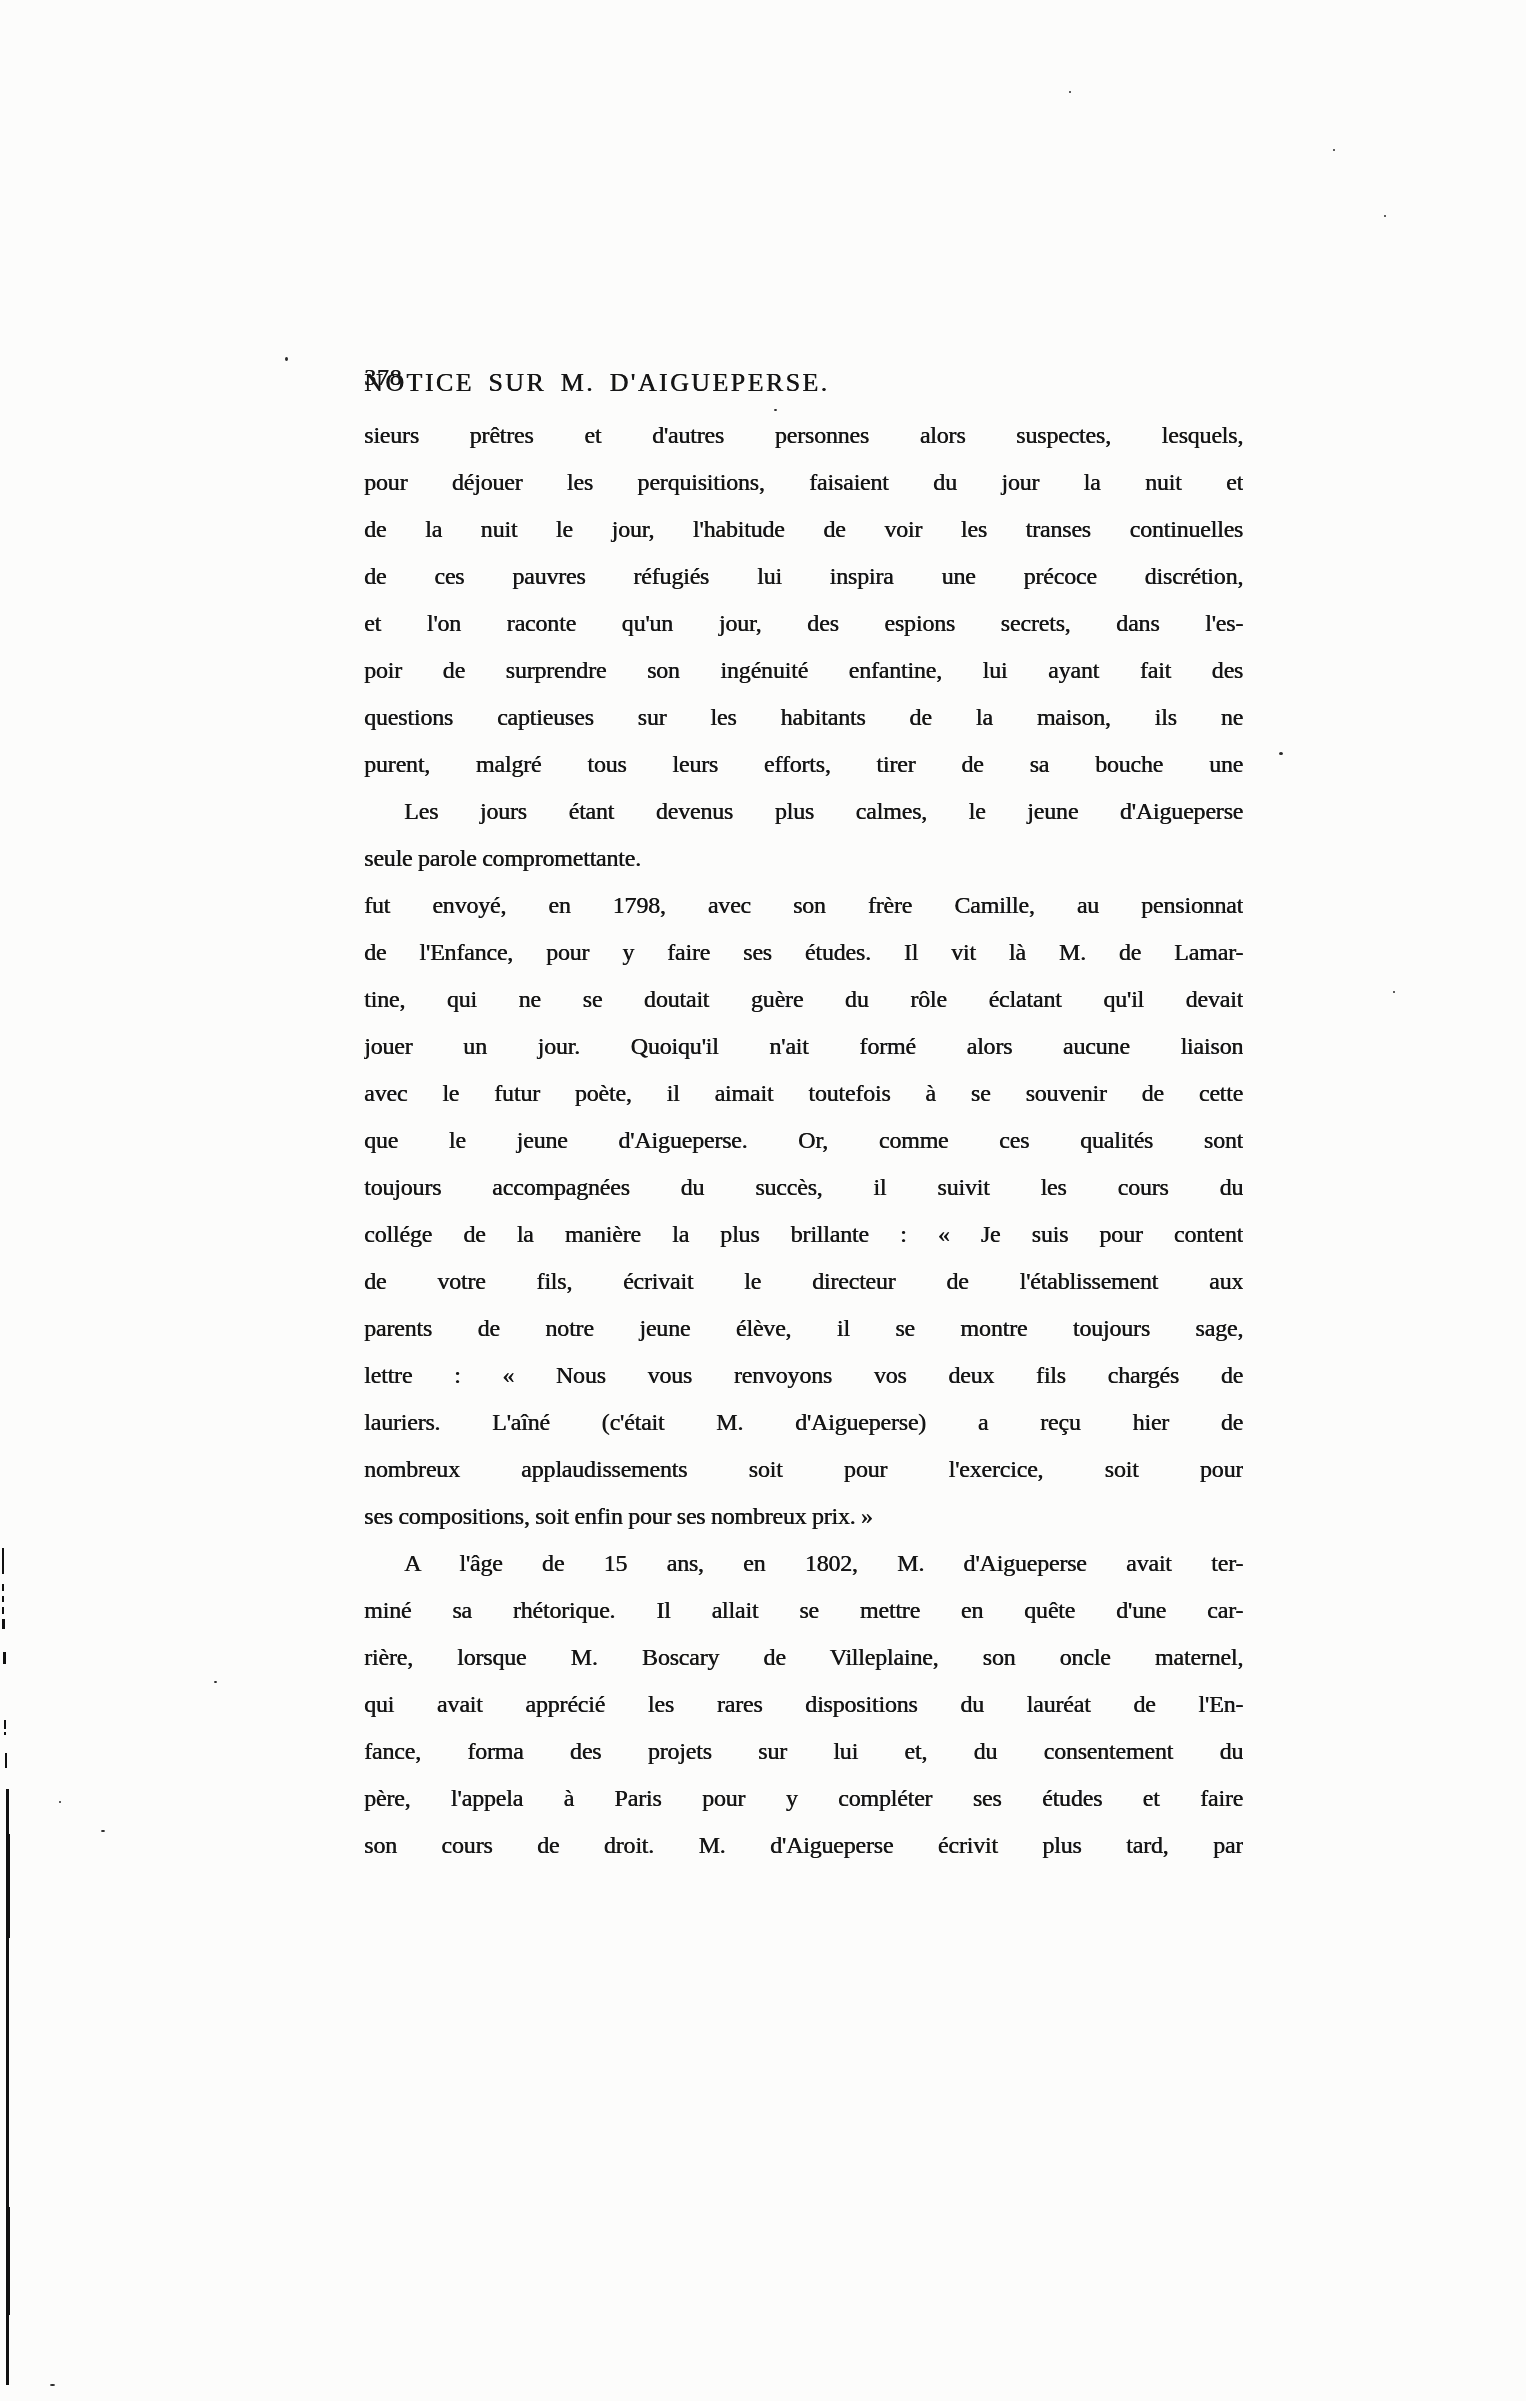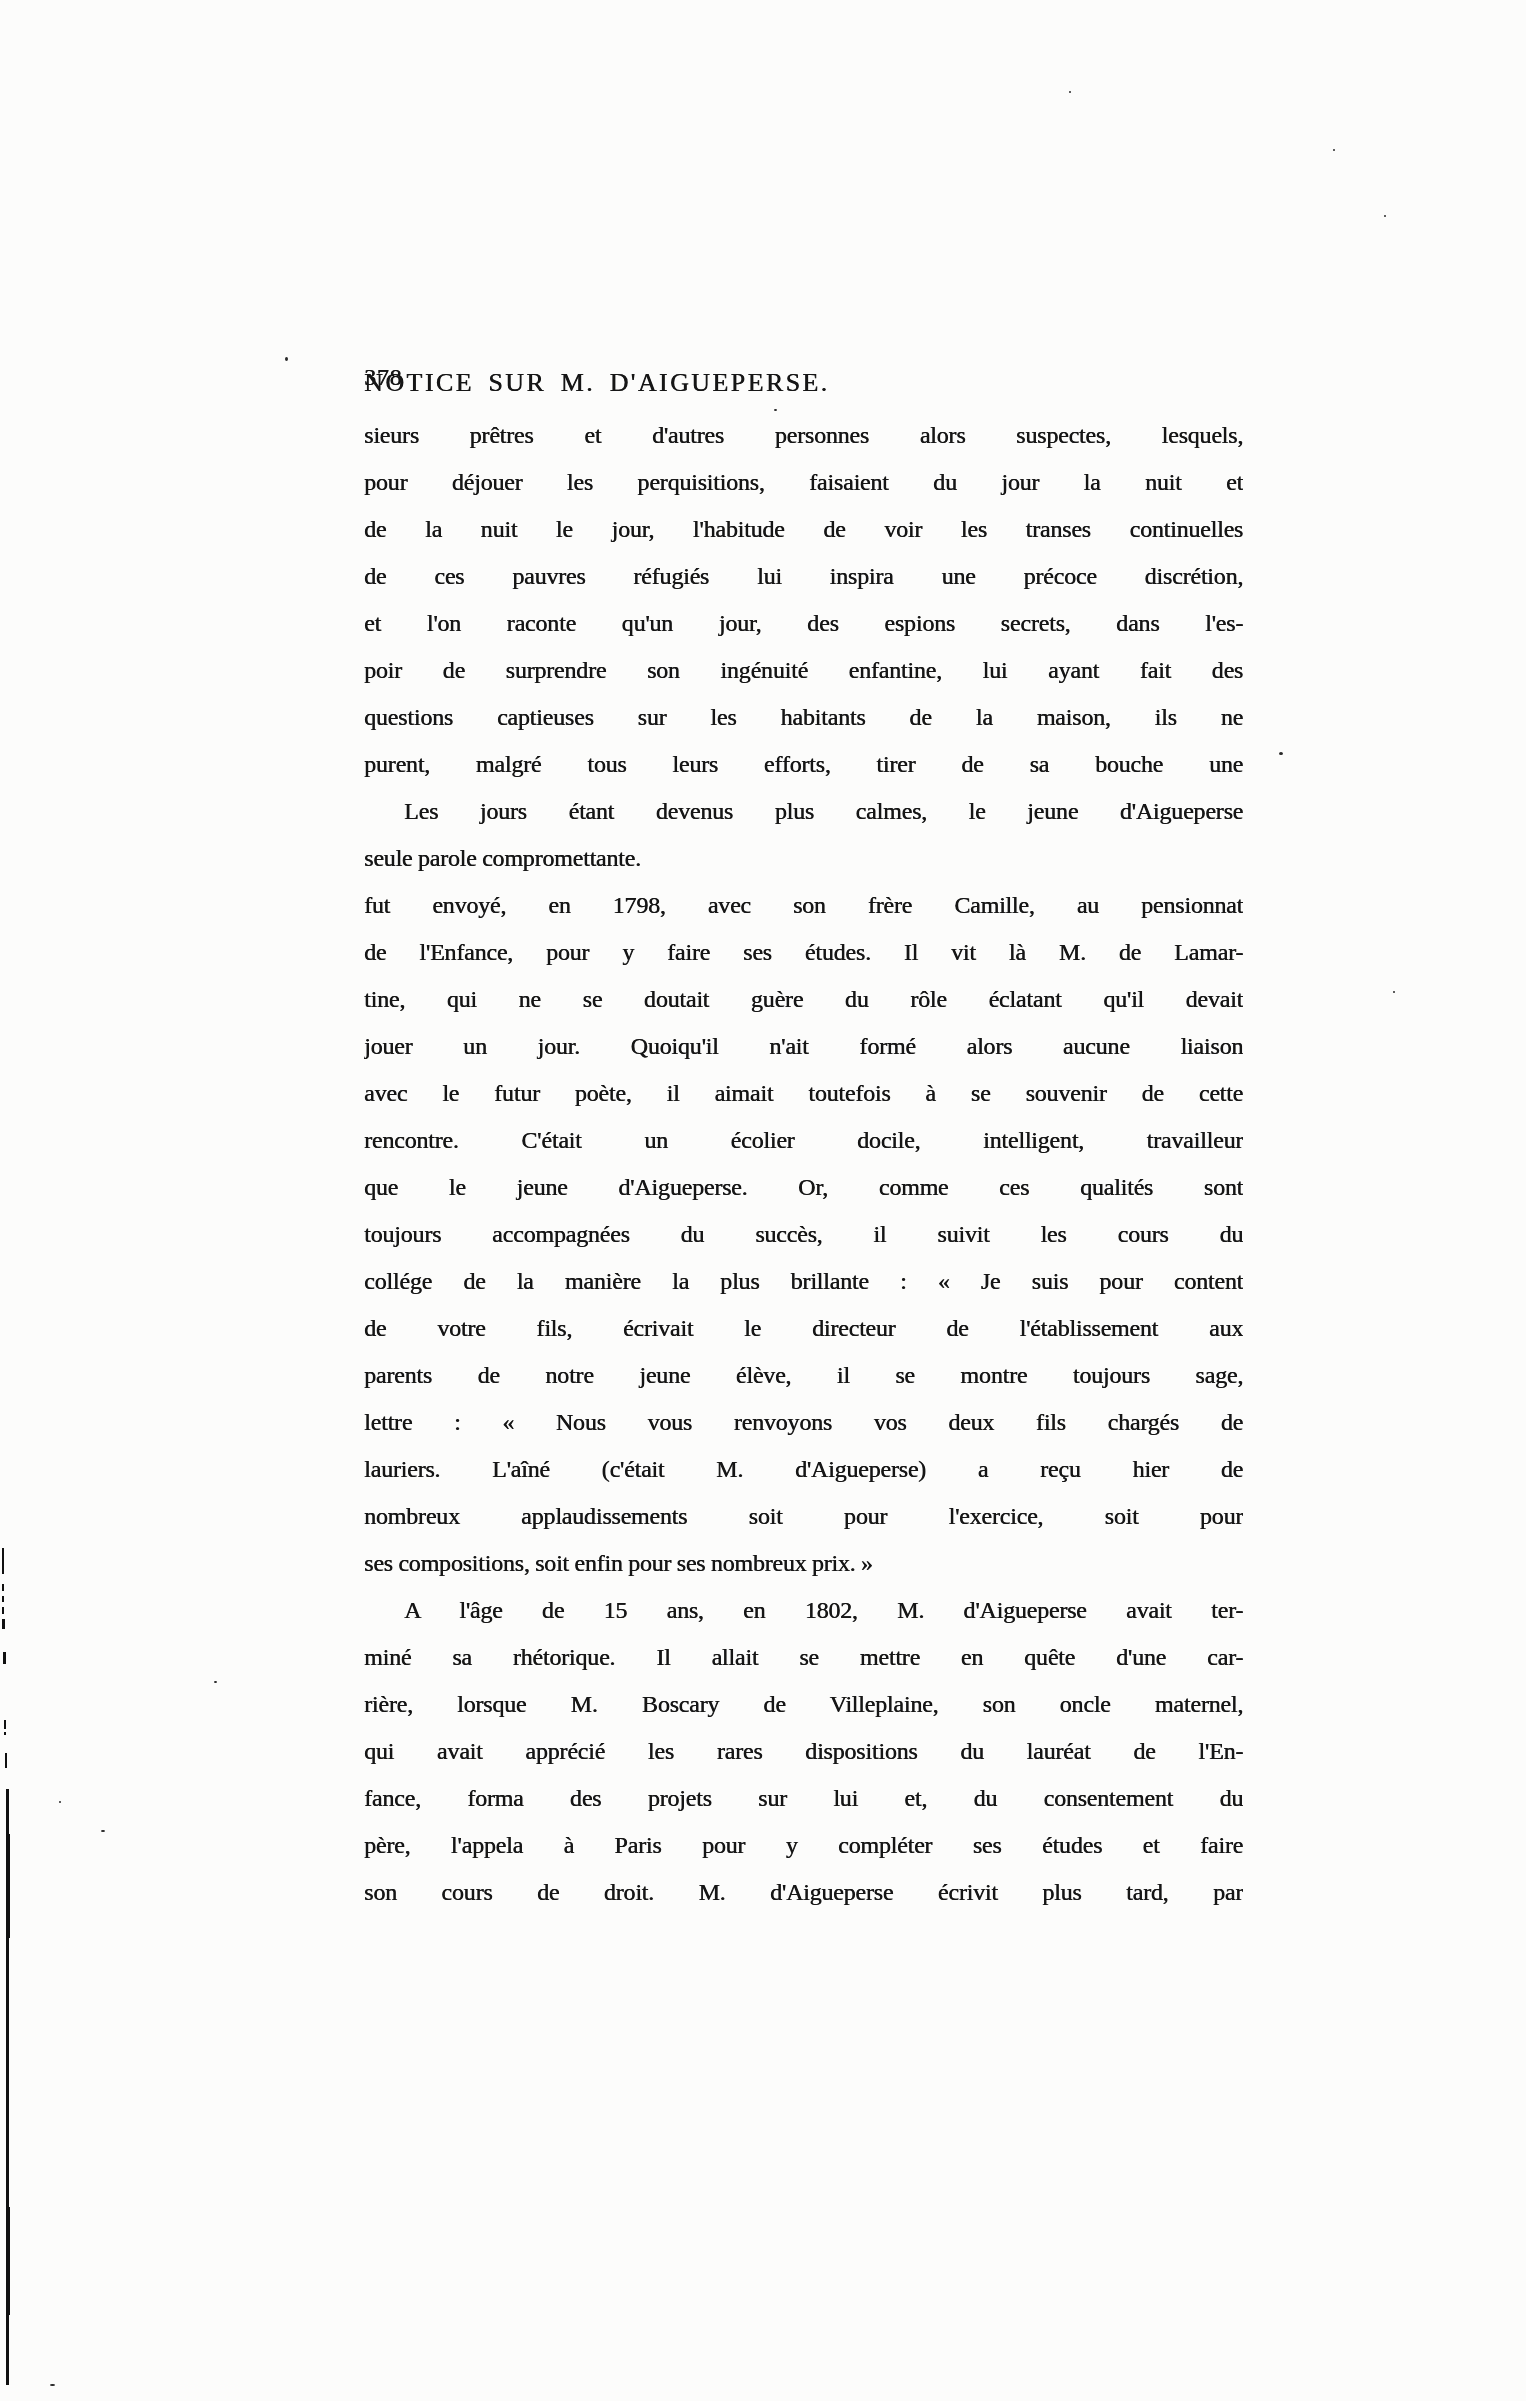--- a/index.html
+++ b/index.html
@@ -57,21 +57,20 @@
       <div class="line ink">poir de surprendre son ingénuité enfantine, lui ayant fait des</div>
       <div class="line ink">questions captieuses sur les habitants de la maison, ils ne</div>
       <div class="line ink">purent, malgré tous leurs efforts, tirer de sa bouche une</div>
       <div class="line ink indent">Les jours étant devenus plus calmes, le jeune d'Aigueperse</div>
       <div class="line ink no-just">seule parole compromettante.</div>
       <div class="line ink">fut envoyé, en 1798, avec son frère Camille, au pensionnat</div>
       <div class="line ink">de l'Enfance, pour y faire ses études. Il vit là M. de Lamar-</div>
       <div class="line ink">tine, qui ne se doutait guère du rôle éclatant qu'il devait</div>
       <div class="line ink">jouer un jour. Quoiqu'il n'ait formé alors aucune liaison</div>
       <div class="line ink">avec le futur poète, il aimait toutefois à se souvenir de cette</div>
-      <div class="line ink">rencontre. C'était un écolier docile, intelligent, travailleur</div>
       <div class="line ink">que le jeune d'Aigueperse. Or, comme ces qualités sont</div>
       <div class="line ink">toujours accompagnées du succès, il suivit les cours du</div>
       <div class="line ink">collége de la manière la plus brillante : « Je suis pour content</div>
       <div class="line ink">de votre fils, écrivait le directeur de l'établissement aux</div>
       <div class="line ink">parents de notre jeune élève, il se montre toujours sage,</div>
       <div class="line ink">lettre : « Nous vous renvoyons vos deux fils chargés de</div>
       <div class="line ink">lauriers. L'aîné (c'était M. d'Aigueperse) a reçu hier de</div>
       <div class="line ink">nombreux applaudissements soit pour l'exercice, soit pour</div>
       <div class="line ink no-just">ses compositions, soit enfin pour ses nombreux prix. »</div>
       <div class="line ink indent">A l'âge de 15 ans, en 1802, M. d'Aigueperse avait ter-</div>

